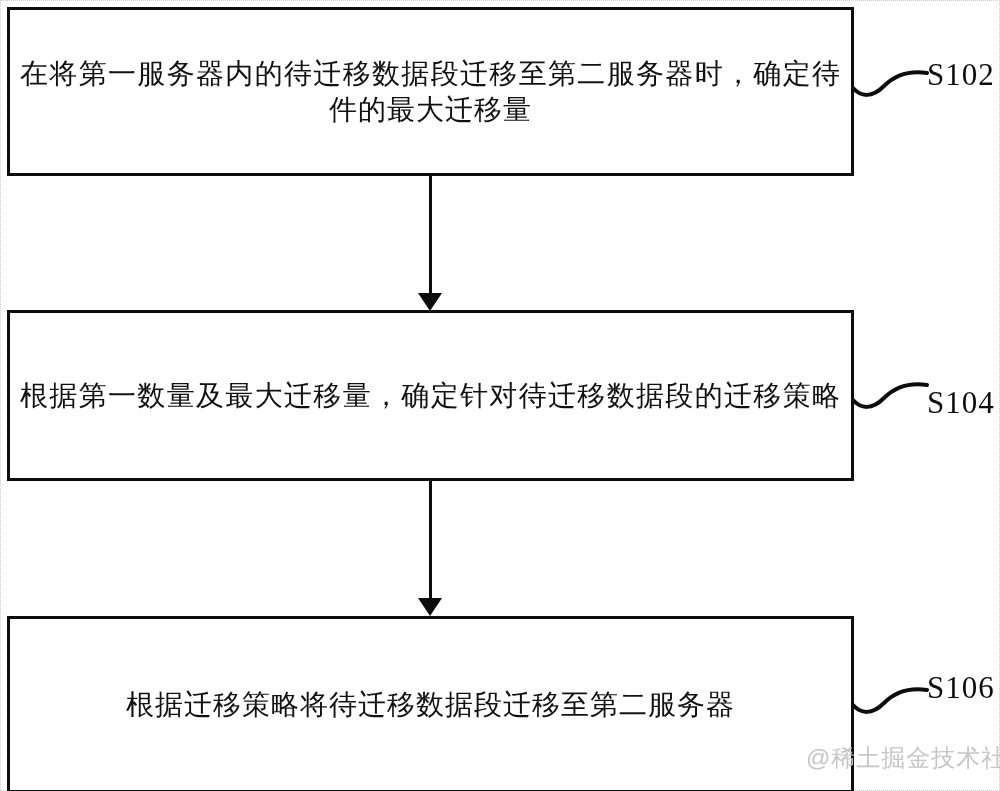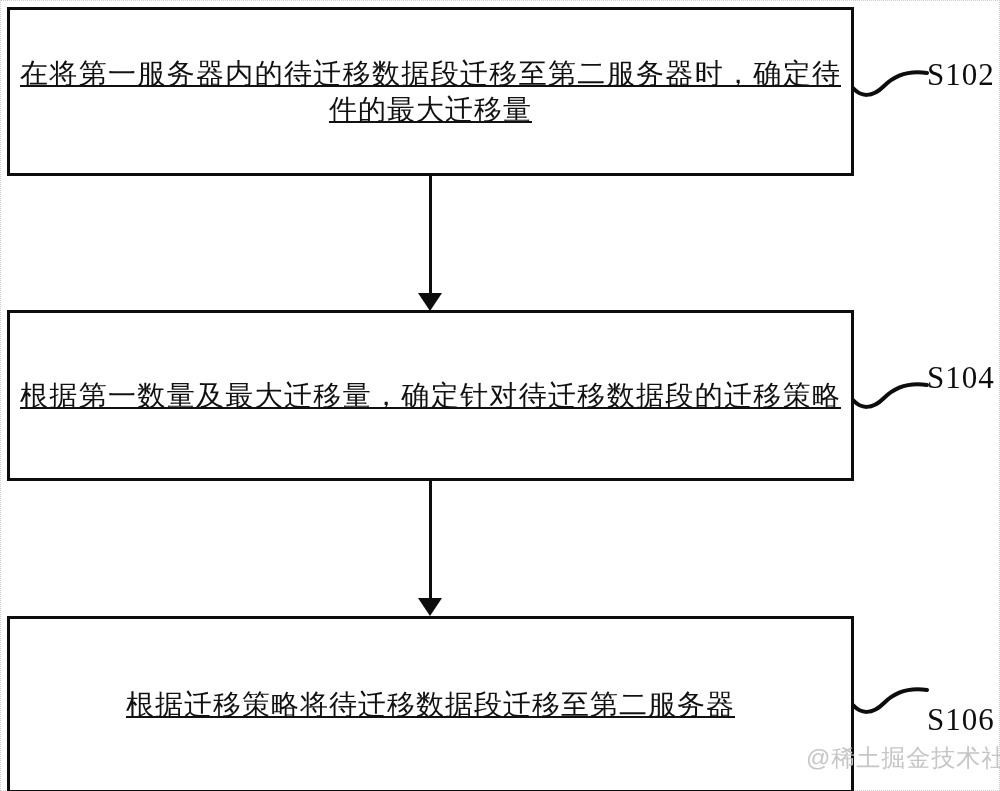--- a/index.html
+++ b/index.html
@@ -18,21 +18,20 @@
     position: absolute;
     left: 7px;
     width: 847px;
     box-sizing: border-box;
     border: 3px solid #0d0d0d;
     background: #ffffff;
     display: flex;
     flex-direction: column;
     justify-content: center;
     padding: 0 10px;
-    text-decoration: underline;
   }
   .box-1 { top: 7px;   height: 169px; }
   .box-2 { top: 310px; height: 171px; }
   .box-3 { top: 616px; height: 177px; }
   .text-line {
     font-size: 28px;
     line-height: 36px;
     letter-spacing: 1px;
     color: #111111;
   }
@@ -75,22 +74,22 @@
     left: 927px;
     width: 72px;
     font-weight: normal;
     font-size: 31px;
     line-height: 36px;
     letter-spacing: 1px;
     color: #0d0d0d;
     white-space: nowrap;
   }
   .label-1 { top: 57px; }
-  .label-2 { top: 360px; }
-  .label-3 { top: 702px; }
+  .label-2 { top: 385px; }
+  .label-3 { top: 670px; }
   .watermark {
     position: absolute;
     left: 806px;
     top: 742px;
     font-family: "Liberation Sans", "DejaVu Sans", sans-serif;
     font-size: 24px;
     letter-spacing: 1px;
     color: #c6c6c6;
     z-index: 5;
     white-space: nowrap;

